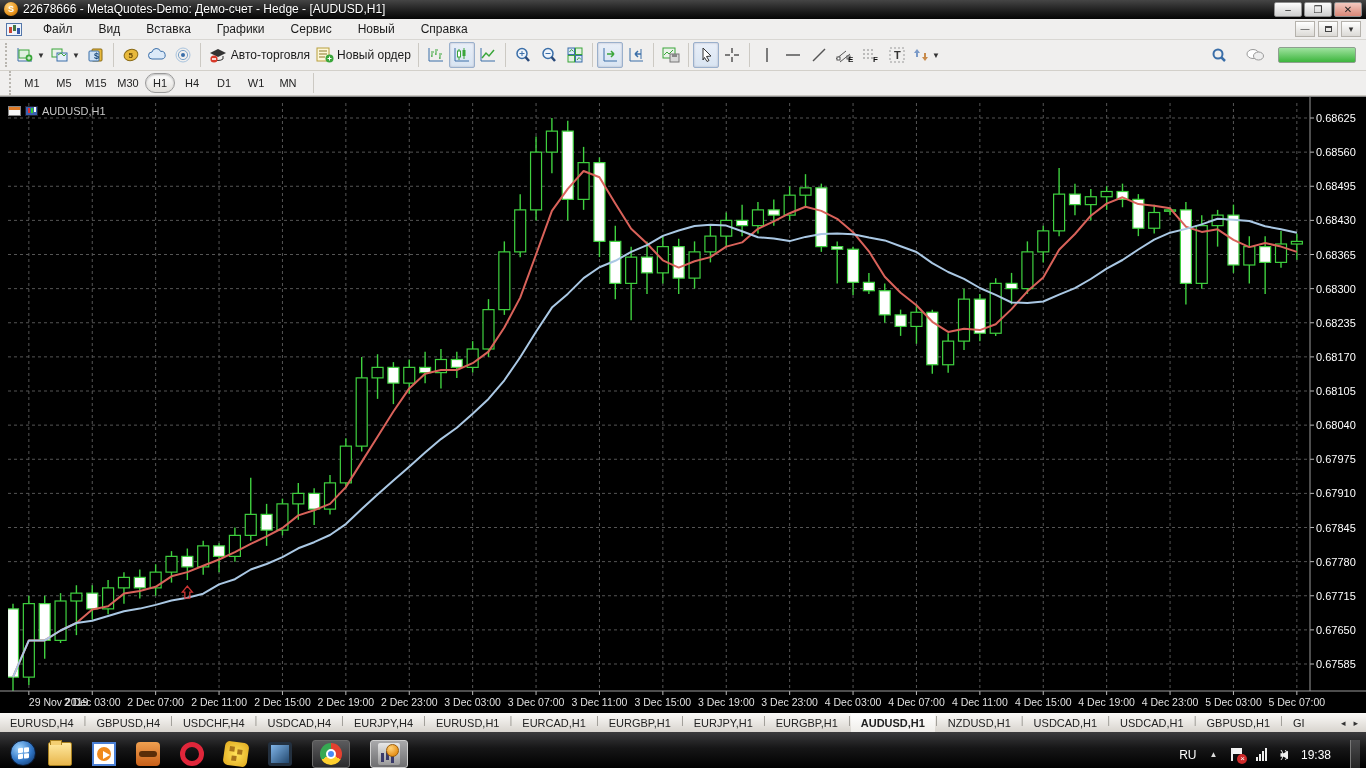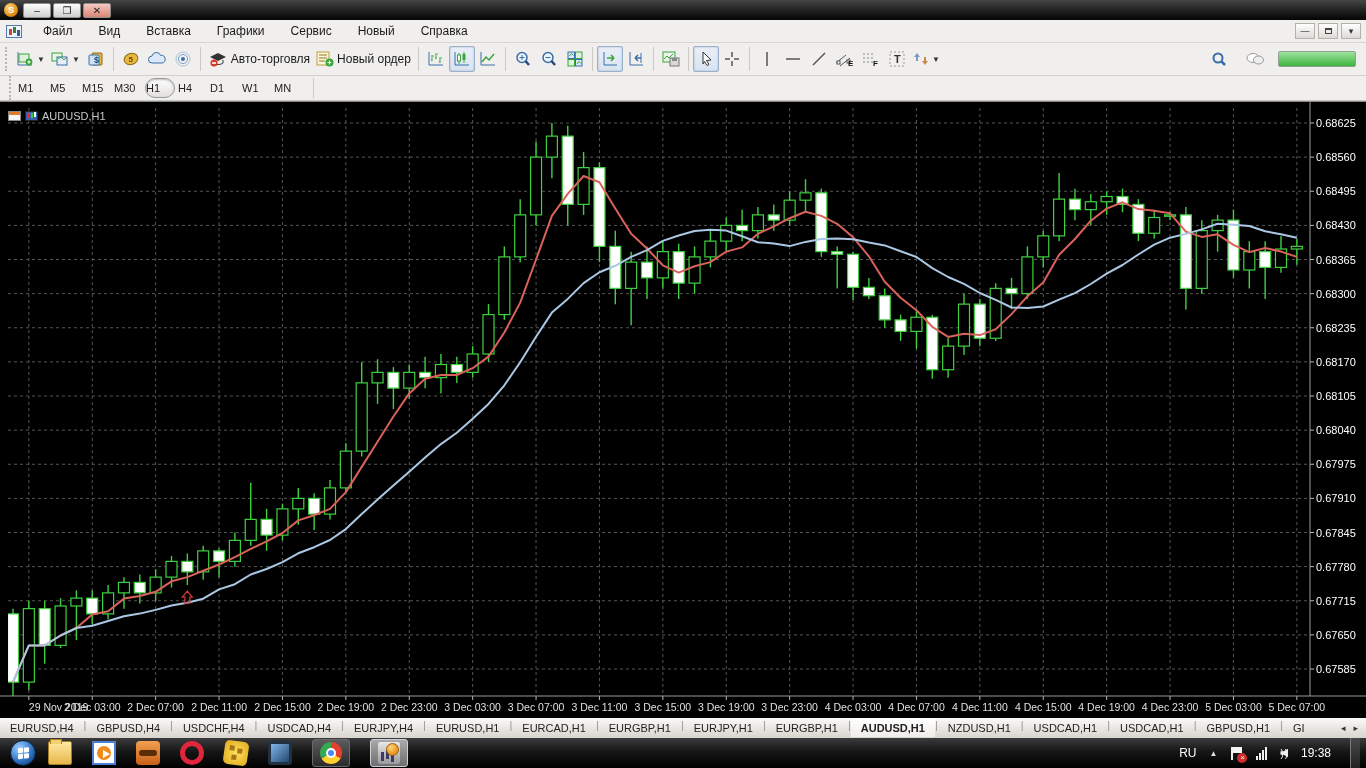--- a/index.html
+++ b/index.html
@@ -47,21 +47,21 @@
                     box-shadow:inset 0 0 2px #aab; }
   .tb-btn svg { display:block; }
   .dd { font-size:8px; color:#333; }
   .tb-right { margin-left:auto; display:flex; align-items:center; gap:10px; padding-right:8px; }
   .status-pill { width:78px; height:16px; border:1px solid #8ea08e; border-radius:2px;
                  background:linear-gradient(#9fe29f,#3db53d); }
 
   
   .tfbar { height:25px; background:#f0efee; border-bottom:1px solid #c9c6c0;
            display:flex; align-items:center; padding:0 6px; }
-  .tf-btn { min-width:30px; height:20px; text-align:left; font-size:11px; line-height:18px;
+  .tf-btn { min-width:30px; height:20px; text-align:center; font-size:11px; line-height:18px;
             color:#222; border:1px solid transparent; margin-right:2px; }
   .tf-btn.pressed { border:1px solid #9a9a9a; background:linear-gradient(#fdfdfd,#e3e1dd);
                     box-shadow:inset 0 1px 2px #bbb; border-radius:10px; }
   .tf-sep { width:1px; height:20px; background:#ccc9c3; margin:0 8px; }
 
   
   .chartarea { height:616px; background:#000; position:relative; border-top:1px solid #8a8a8a; }
   .chart-label { position:absolute; left:8px; top:8px; display:flex; align-items:center; gap:4px;
                  color:#c8c8c8; font-size:11px; }
   .cl-icon1 { width:13px; height:10px; background:#f5f5f5; border:1px solid #888; position:relative; }
@@ -72,22 +72,22 @@
 
   
   .tabbar { height:21px; background:linear-gradient(#fbfaf8,#d8d4ce); border-top:1px solid #8f8f8f;
             display:flex; align-items:center; font-size:11px; color:#222; overflow:hidden; }
   .tab { padding:3px 10px; white-space:nowrap; }
   .tab.active { background:linear-gradient(#ffffff,#efede9); font-weight:bold; }
   .tab-sep { color:#9a9892; }
   .tab-arrows { margin-left:auto; display:flex; gap:8px; padding:0 8px; font-size:9px; color:#333; }
 
   
-  .taskbar { height:30px; background:linear-gradient(#3b3b3d,#161617 45%,#000);
-             display:flex; align-items:center; padding:1px 2px; }
+  .taskbar { height:36px; background:linear-gradient(#3b3b3d,#161617 45%,#000);
+             display:flex; align-items:flex-start; padding:8px 2px; }
   .start-orb { width:26px; height:26px; border-radius:50%; margin:0 12px 0 8px;
                background:radial-gradient(circle at 35% 30%, #9fd4ff, #2f74c4 55%, #0b2a55);
                border:1px solid #0a1d3a; position:relative; }
   .start-orb::before { content:""; position:absolute; left:7px; top:7px; width:5px; height:5px;
                background:#fff; border-radius:1px;
                box-shadow:6px 0 0 #fff, 0 6px 0 #fff, 6px 6px 0 #fff; transform:skewY(-6deg); }
   .task-icons { display:flex; align-items:center; gap:20px; }
   .ti { width:24px; height:24px; position:relative; }
   .ti-folder { background:linear-gradient(#ffe9a0,#e8b64c); border:1px solid #a8801f; border-radius:2px; }
   .ti-folder::before { content:""; position:absolute; top:-3px; left:1px; width:10px; height:4px;
@@ -134,20 +134,21 @@
   .show-desktop { width:10px; height:30px; border-left:1px solid #777;
                   background:linear-gradient(#4a4a4c,#222); margin-left:6px; }
 </style>
 </head>
 <body>
 
 <div class="window">
 
   <div class="titlebar">
     <span class="app-icon">S</span>
+    <span class="title-text">22678666 - MetaQuotes-Demo: Демо-счет - Hedge - [AUDUSD,H1]</span>
     <span class="winbtns">
       <span class="winbtn">–</span>
       <span class="winbtn">❐</span>
       <span class="winbtn close">✕</span>
     </span>
   </div>
 
   <div class="menubar">
     <span class="mdi-icon"></span>
     <span id="menu-items"><span class="menu-item">Файл</span><span class="menu-item">Вид</span><span class="menu-item">Вставка</span><span class="menu-item">Графики</span><span class="menu-item">Сервис</span><span class="menu-item">Новый</span><span class="menu-item">Справка</span></span>

